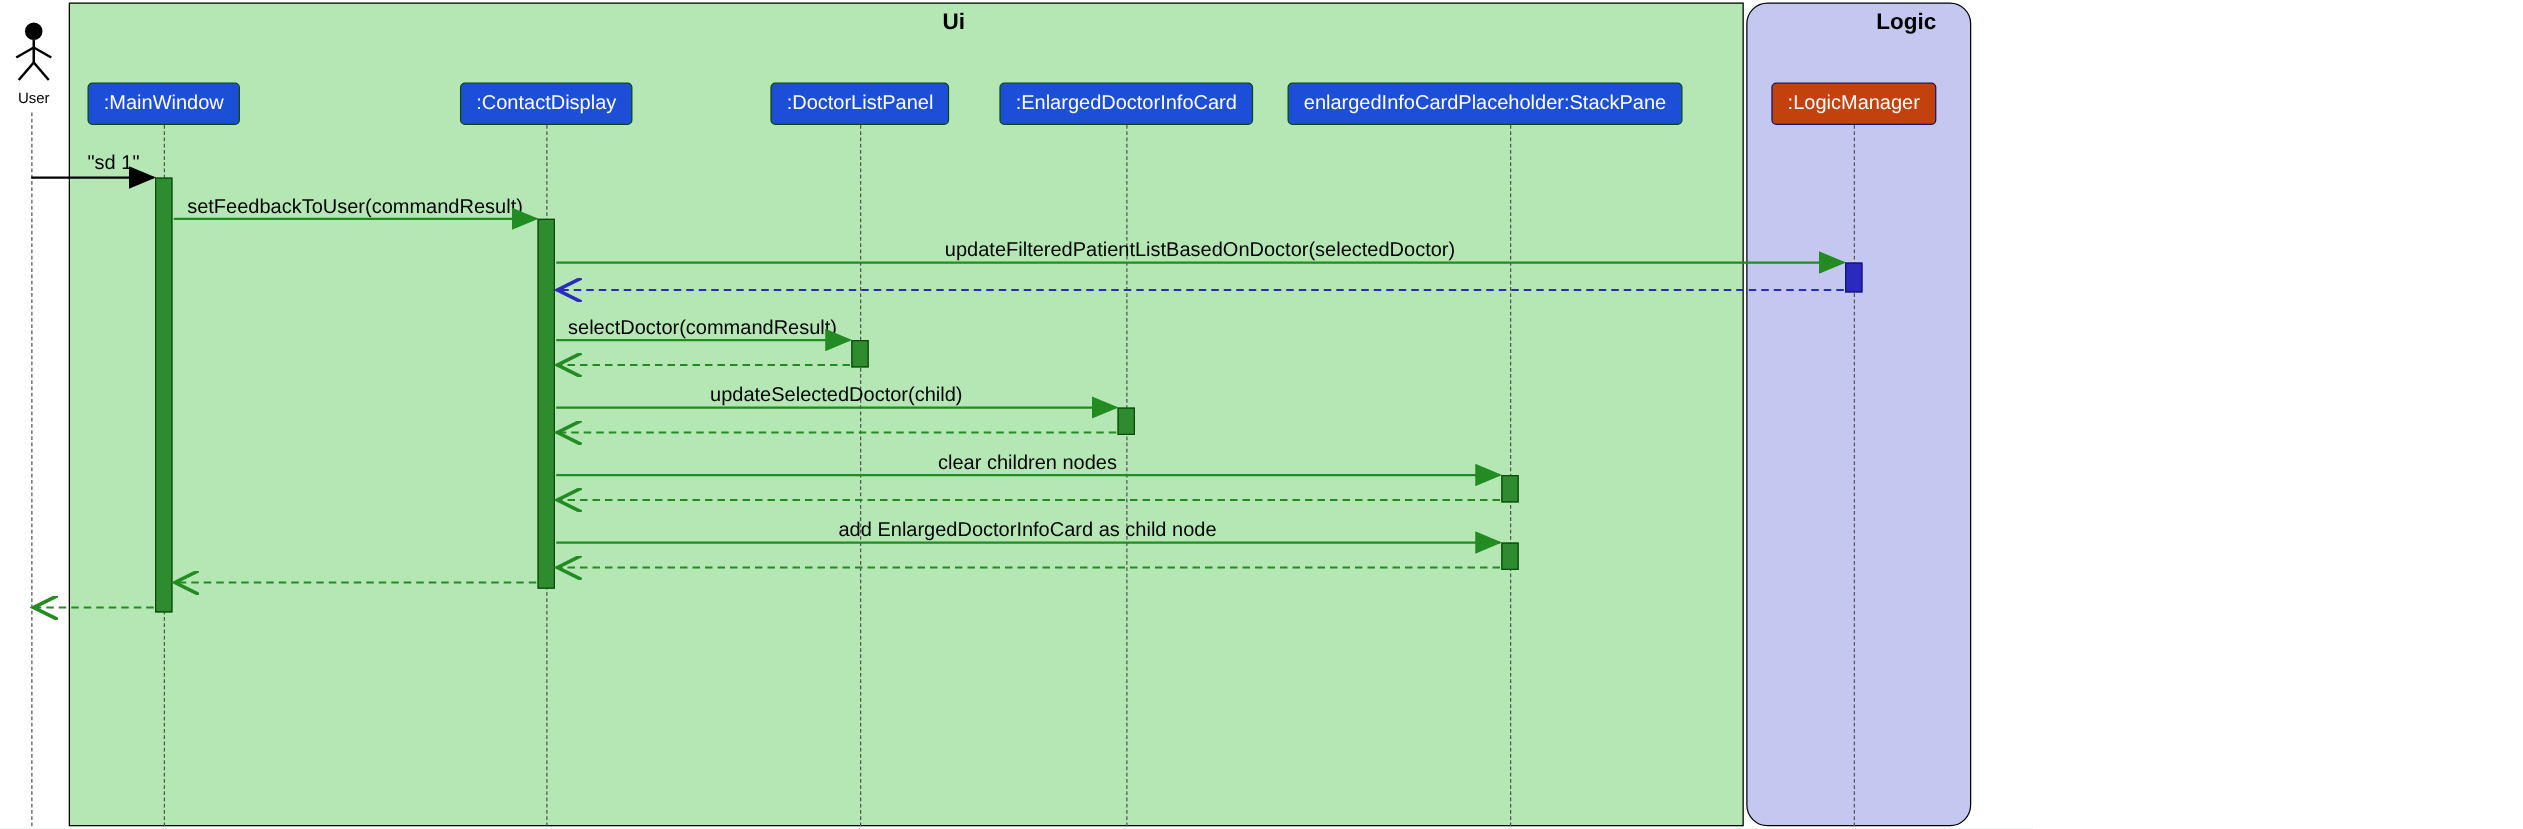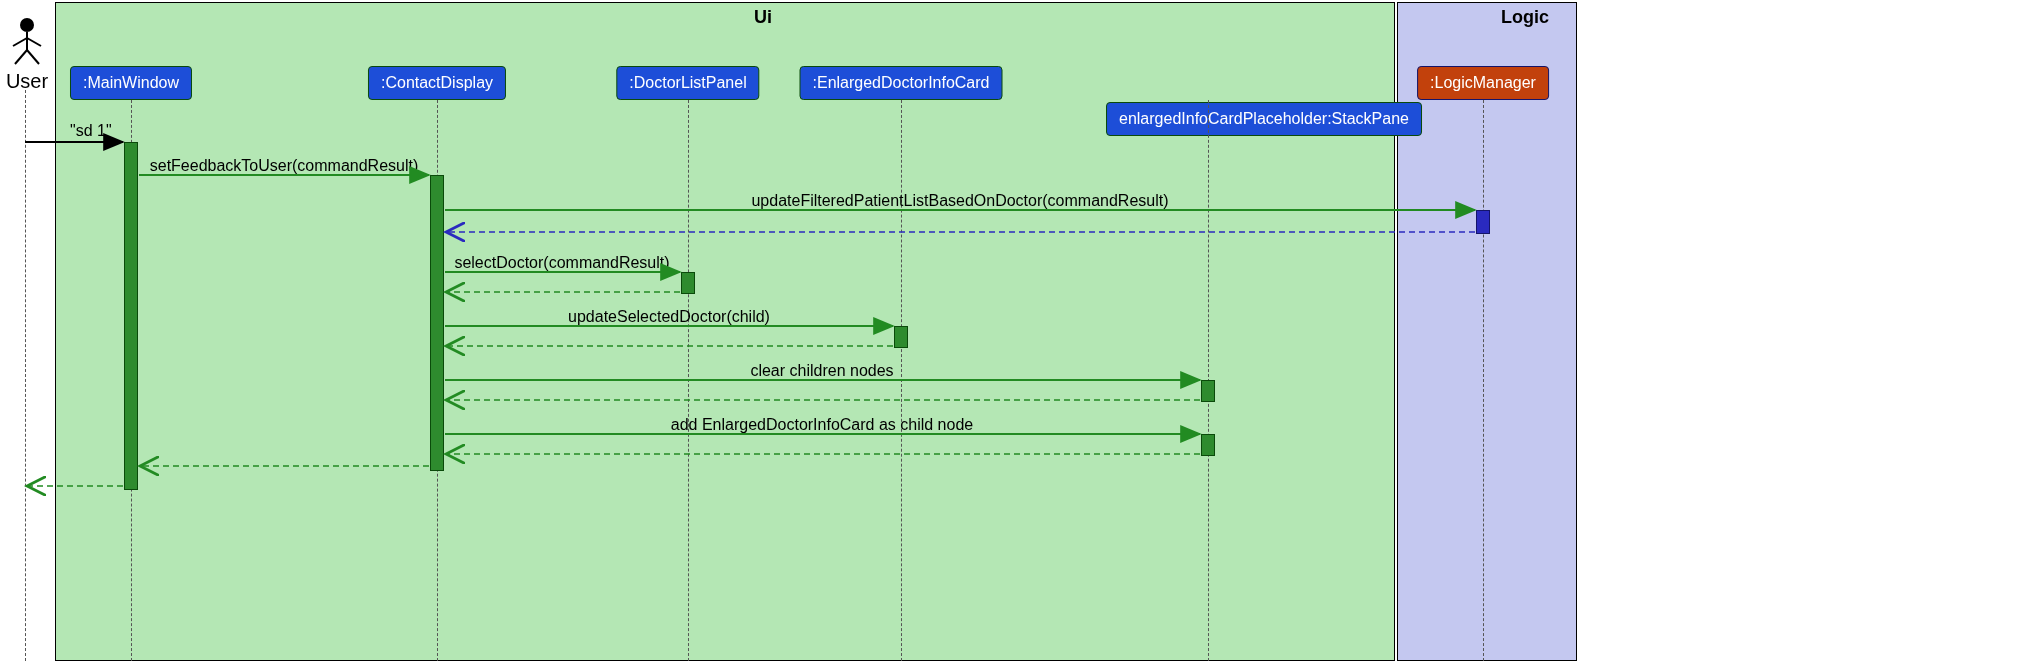--- a/index.html
+++ b/index.html
@@ -26,29 +26,30 @@
     padding: 4px 8px;
     margin-left: 38px;
   }
   #ui-frame {
     left: 55px; top: 2px; width: 1340px; height: 659px;
     background: #b4e7b4;
   }
   #logic-frame {
     left: 1397px; top: 2px; width: 180px; height: 659px;
     background: #c4c8f0;
+    border-radius: 17px;
   }
   .actor {
     position: absolute;
     left: 4px; top: 16px;
     width: 46px;
     text-align: center;
   }
   .actor svg { width: 36px; height: 50px; }
-  .actor-label { font-size: 20px; }
+  .actor-label { font-size: 12px; }
   .lifeline-head {
     position: absolute;
     background: #1d4ed8;
     color: #fff;
     border: 1.5px solid #0a4a0a;
     border-radius: 4px;
     padding: 7px 12px;
     font-size: 16px;
     text-align: center;
     transform: translateX(-50%);
@@ -107,42 +108,42 @@
     <line x1="18" y1="34" x2="6" y2="48" stroke="#000" stroke-width="2"></line>
     <line x1="18" y1="34" x2="30" y2="48" stroke="#000" stroke-width="2"></line>
   </svg>
   <div class="actor-label">User</div>
 </div>
 
 <div class="lifeline-head" style="left:131px; top:66px;">:MainWindow</div>
 <div class="lifeline-head" style="left:437px; top:66px;">:ContactDisplay</div>
 <div class="lifeline-head" style="left:688px; top:66px;">:DoctorListPanel</div>
 <div class="lifeline-head" style="left:901px; top:66px;">:EnlargedDoctorInfoCard</div>
-<div class="lifeline-head" style="left:1264px; top:66px;margin-top:36px;">enlargedInfoCardPlaceholder:StackPane</div>
+<div class="lifeline-head" style="left:1188px; top:66px;">enlargedInfoCardPlaceholder:StackPane</div>
 <div class="lifeline-head logic" style="left:1483px; top:66px;">:LogicManager</div>
 
 <div class="lifeline" style="left:25px;  top:90px; height:571px;"></div>
 <div class="lifeline" style="left:131px; top:100px; height:561px;"></div>
 <div class="lifeline" style="left:437px; top:100px; height:561px;"></div>
 <div class="lifeline" style="left:688px; top:100px; height:561px;"></div>
 <div class="lifeline" style="left:901px; top:100px; height:561px;"></div>
 <div class="lifeline" style="left:1208px;top:100px; height:561px;"></div>
 <div class="lifeline" style="left:1483px;top:100px; height:561px;"></div>
 
 <div class="activation" style="left:131px; top:142px; height:348px;"></div>
 <div class="activation" style="left:437px; top:175px; height:296px;"></div>
 <div class="activation logic" style="left:1483px; top:210px; height:24px;"></div>
 <div class="activation" style="left:688px; top:272px; height:22px;"></div>
 <div class="activation" style="left:901px; top:326px; height:22px;"></div>
 <div class="activation" style="left:1208px; top:380px; height:22px;"></div>
 <div class="activation" style="left:1208px; top:434px; height:22px;"></div>
 
 <div class="msg-label" style="left:70px; top:122px; transform:none;">"sd 1"</div>
 <div class="msg-label" style="left:284px; top:157px;">setFeedbackToUser(commandResult)</div>
-<div class="msg-label" style="left:960px; top:192px;">updateFilteredPatientListBasedOnDoctor(commandResult)</div>
+<div class="msg-label" style="left:960px; top:192px;">updateFilteredPatientListBasedOnDoctor(selectedDoctor)</div>
 <div class="msg-label" style="left:562px; top:254px;">selectDoctor(commandResult)</div>
 <div class="msg-label" style="left:669px; top:308px;">updateSelectedDoctor(child)</div>
 <div class="msg-label" style="left:822px; top:362px;">clear children nodes</div>
 <div class="msg-label" style="left:822px; top:416px;">add EnlargedDoctorInfoCard as child node</div>
 
 <svg class="arrows">
   <defs>
     <marker id="solidGreen" markerWidth="12" markerHeight="10" refX="11" refY="5" orient="auto">
       <path d="M0,0 L12,5 L0,10 Z" fill="#228b22"></path>
     </marker>

